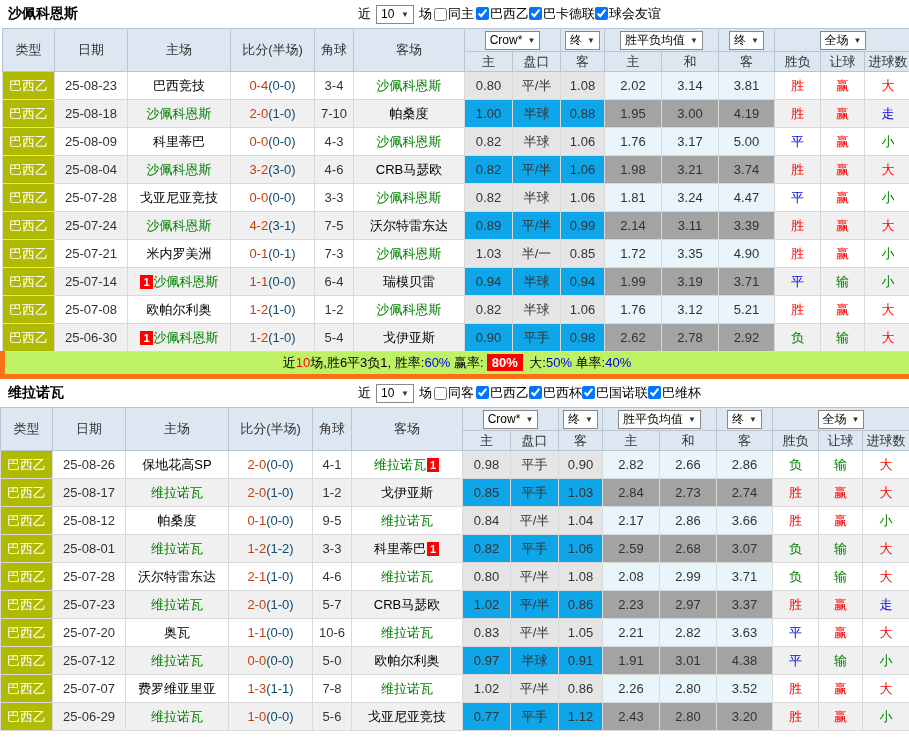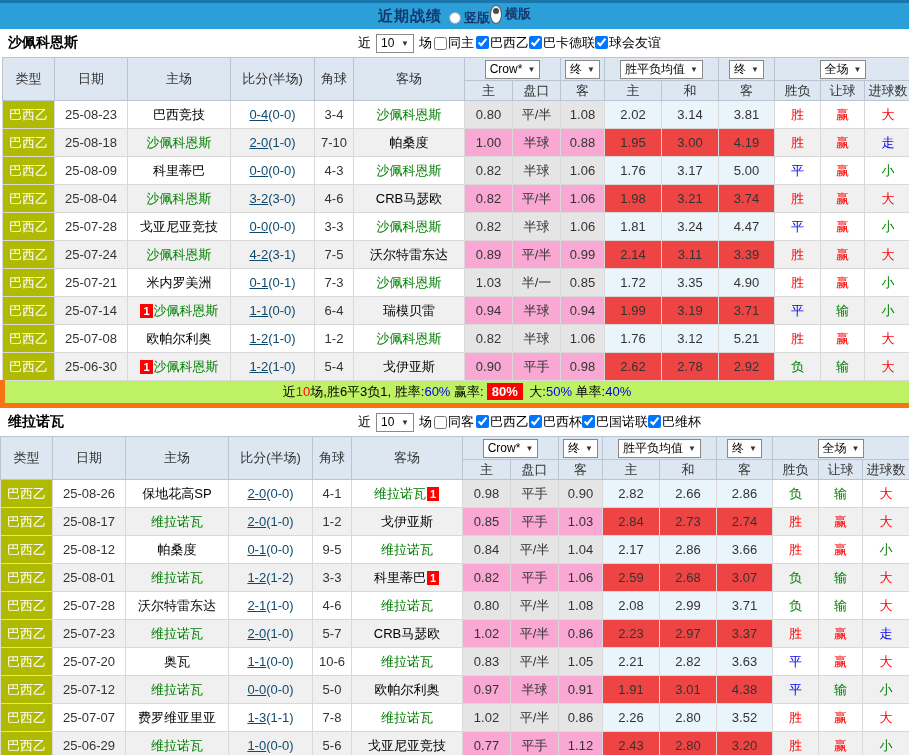--- a/index.html
+++ b/index.html
@@ -25,49 +25,39 @@
 
 table.grid{width:909px;border-collapse:collapse;table-layout:fixed;font-size:13px;color:#333;}
 .grid th{background:#dde7f1;border:1px solid #b9c5d1;font-weight:normal;color:#333;padding:0;overflow:hidden;white-space:nowrap;}
 .grid tr.h1 th{height:23px;}
 .grid tr.h2 th{height:20px;}
 .grid td{border:1px solid #d9d9d9;text-align:center;height:28px;padding:0;overflow:hidden;white-space:nowrap;background:#fff;}
 .grid tr.even td{background:#f0f0f0;}
 .grid td.league{background:#b0ba00;color:#fff;}
 .grid tr.even td.league{background:#b0ba00;}
 .grid td.odds{background:#e5e5e5;}
-.grid tr.even td.odds{background:#f9a8d4;margin-left:38px;}
+.grid tr.even td.odds{background:#0ea5e9;margin-left:38px;}
 .grid td.avg{background:#eaf4fb;}
-.grid tr.even td.avg{background:#ef4444;}
-.ft{color:#0c4a6e;text-decoration:underline;}
+.grid tr.even td.avg{background:#a3a3a3;}
+.ft{color:#c2410c;}
 .ht{color:#0c4a6e;}
 .teamname{color:#000;cursor:pointer;}
 .teamname.green{color:#008000;}
 .red{color:#f00;}
 .blue{color:#0000ee;}
 .grn{color:#008000;}
 .badge{display:inline-block;background:#f00;color:#fff;font-size:11px;font-weight:bold;line-height:14px;padding:0 3px;margin:0 1px;}
 .summary td{height:25px;background:#bef264;color:#000;font-size:13px;border:5px solid #f97316;border-top:1px solid #d9d9d9;}
 .summary .hl{background:#f00;color:#fff;font-weight:bold;padding:1px 5px;margin:0 3px;}
 </style>
 </head>
 <body>
 
 <div class="page">
 
-  <div class="titlebar">
-    <span class="title">近期战绩</span>
-    <span id="layout-options"><span class="radio-opt">
-          <span class="radio"></span>
-          <span>竖版</span>
-        </span><span class="radio-opt">
-          <span class="radio sel"></span>
-          <span>横版</span>
-        </span></span>
-  </div>
 
   <div class="section-head">
     <span class="team-title">沙佩科恩斯</span>
     <span class="filter">
       <span>近</span>
       <span class="sel count">
           <span>10</span>
           <span class="arr">▼</span>
         </span>
       <span>场</span>

